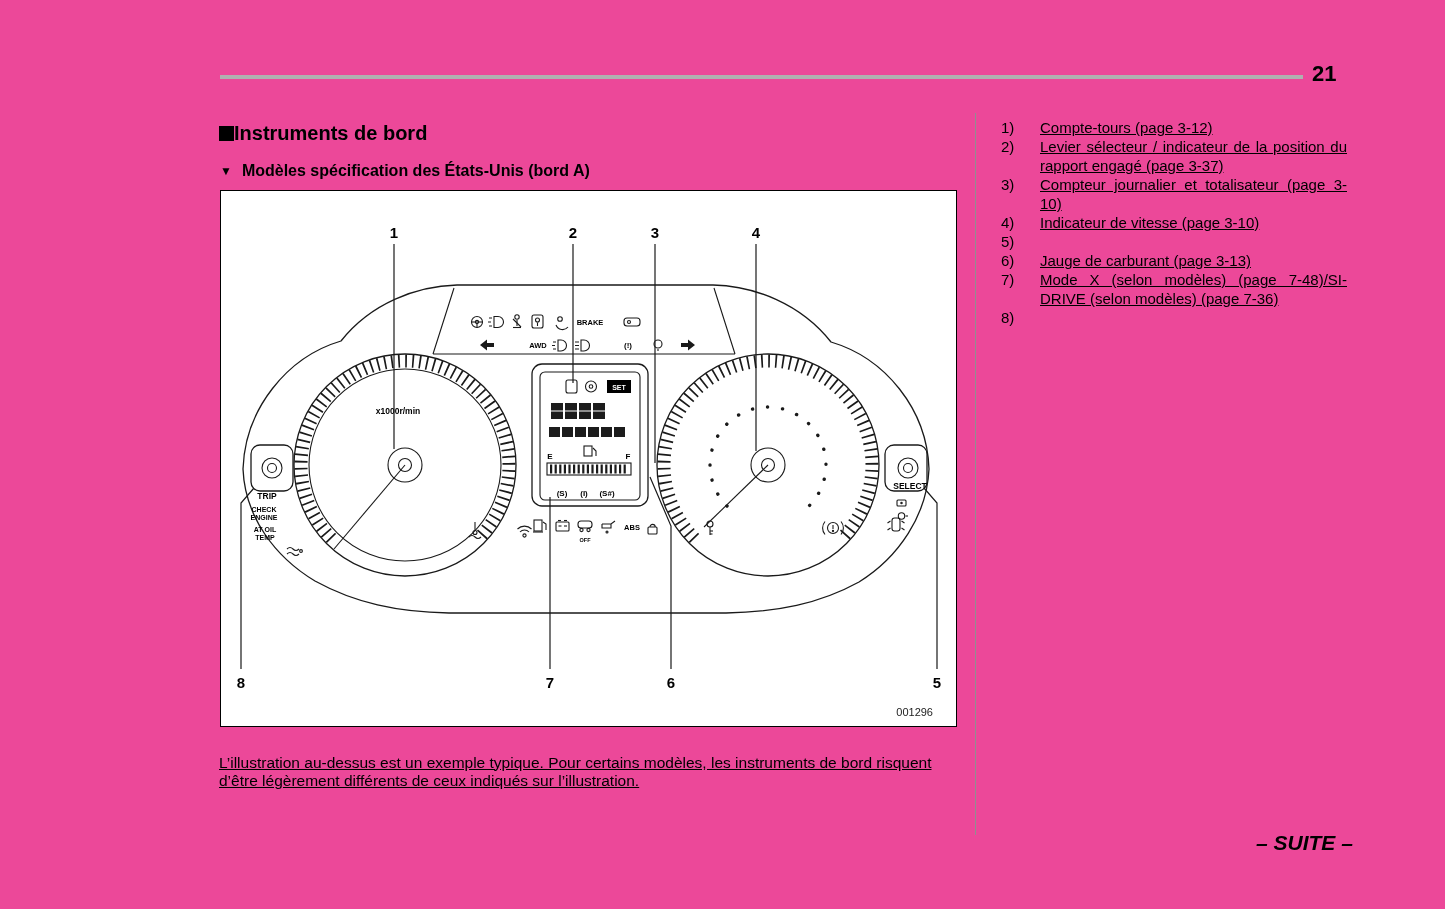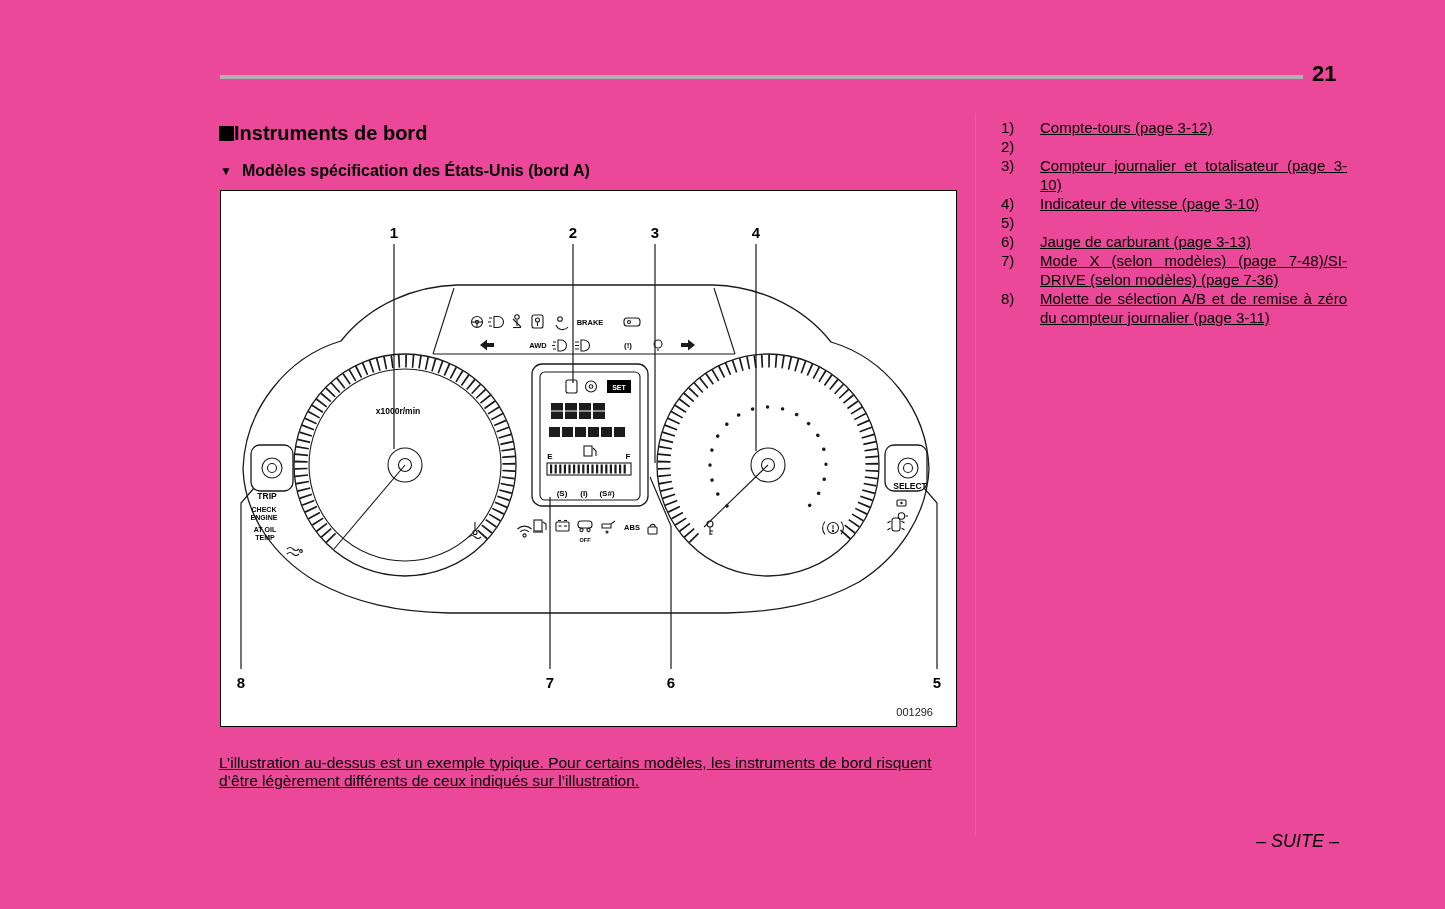--- a/index.html
+++ b/index.html
@@ -20,21 +20,21 @@
 
   .caption { position:absolute; left:219px; top:738px; width:745px; font-size:15.5px; line-height:18px;text-decoration:underline; }
 
   .divider { position:absolute; left:975px; top:113px; width:1px; height:722px; background:#8f8f8f; }
 
   .legend { position:absolute; left:1001px; top:118px; width:346px; font-size:15px; line-height:19px; }
   .legend-item { display:flex; }
   .legend-num { width:39px; flex:none; }
   .legend-text { flex:1; text-align:justify;text-decoration:underline; }
 
-  .footer { position:absolute; left:1256px; top:831px; font-size:18px; font-weight:normal; font-style:italic; }
+  .footer { position:absolute; left:1256px; top:831px; font-size:21px; font-weight:bold; font-style:italic; }
 
   
   .ol { fill:none; stroke:#1a1a1a; stroke-width:1.3; }
   .thin { fill:none; stroke:#1a1a1a; stroke-width:1.1; }
   .tick { fill:none; stroke:#1a1a1a; stroke-width:13; stroke-dasharray:1.7 5.3; }
   .dots { fill:none; stroke:#1a1a1a; stroke-width:3.4; stroke-dasharray:0.1 15; stroke-linecap:round; }
   .callout-line { fill:none; stroke:#1a1a1a; stroke-width:1.2; }
   .callout-num { font-family:"Liberation Sans",sans-serif; font-size:15px; font-weight:bold; fill:#000; text-anchor:middle; }
   .lbl { font-family:"Liberation Sans",sans-serif; font-weight:bold; fill:#000; }
   .seg { fill:#1c1c1c; }
@@ -295,20 +295,21 @@
 
   <div class="divider"></div>
 
   <div class="legend">
     <div class="legend-item">
       <span class="legend-num">1)</span>
       <span class="legend-text">Compte-tours (page 3-12)</span>
     </div>
     <div class="legend-item">
       <span class="legend-num">2)</span>
+      <span class="legend-text">Levier sélecteur / indicateur de la position du rapport engagé (page 3-37)</span>
     </div>
     <div class="legend-item">
       <span class="legend-num">3)</span>
       <span class="legend-text">Compteur journalier et totalisateur (page 3-10)</span>
     </div>
     <div class="legend-item">
       <span class="legend-num">4)</span>
       <span class="legend-text">Indicateur de vitesse (page 3-10)</span>
     </div>
     <div class="legend-item">
@@ -317,19 +318,18 @@
     <div class="legend-item">
       <span class="legend-num">6)</span>
       <span class="legend-text">Jauge de carburant (page 3-13)</span>
     </div>
     <div class="legend-item">
       <span class="legend-num">7)</span>
       <span class="legend-text">Mode X (selon modèles) (page 7-48)/SI-DRIVE (selon modèles) (page 7-36)</span>
     </div>
     <div class="legend-item">
       <span class="legend-num">8)</span>
-      <span class="legend-text">Molette de sélection A/B et de remise à zéro du compteur journalier (page 3-11)</span>
     </div>
   </div>
 
   <div class="footer">– SUITE –</div>
 
 </div>
 
 </body></html>

